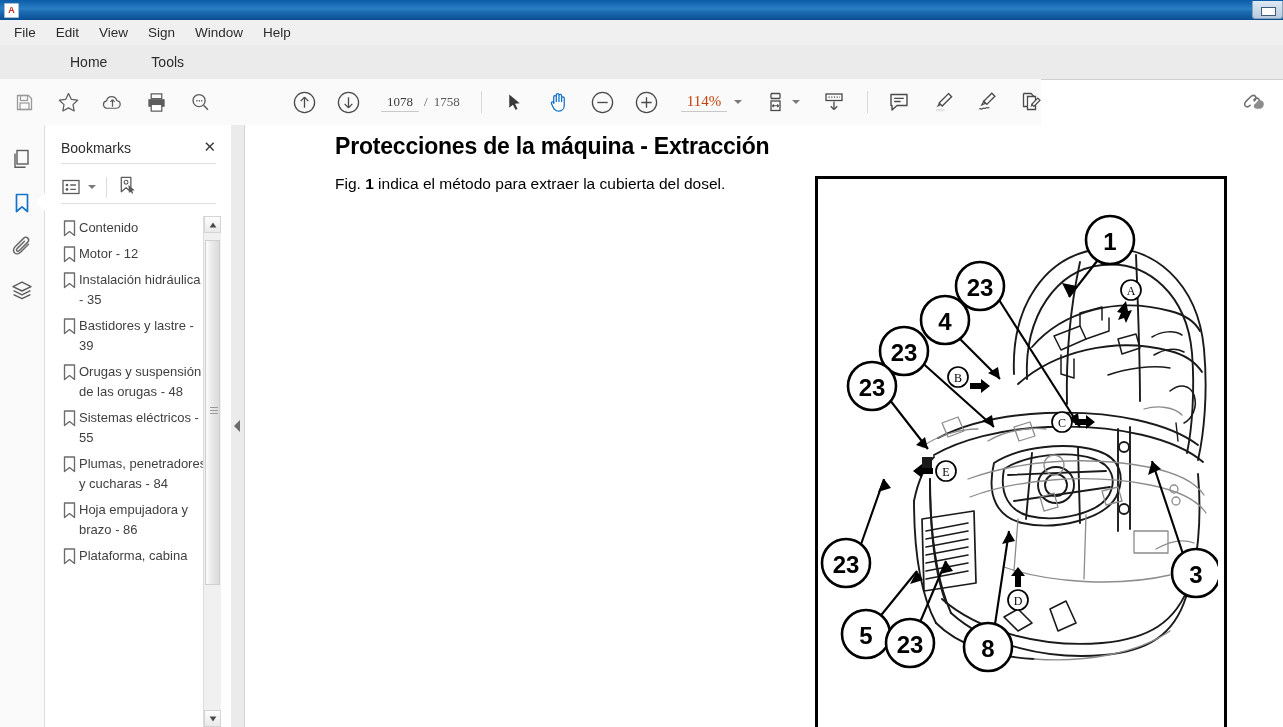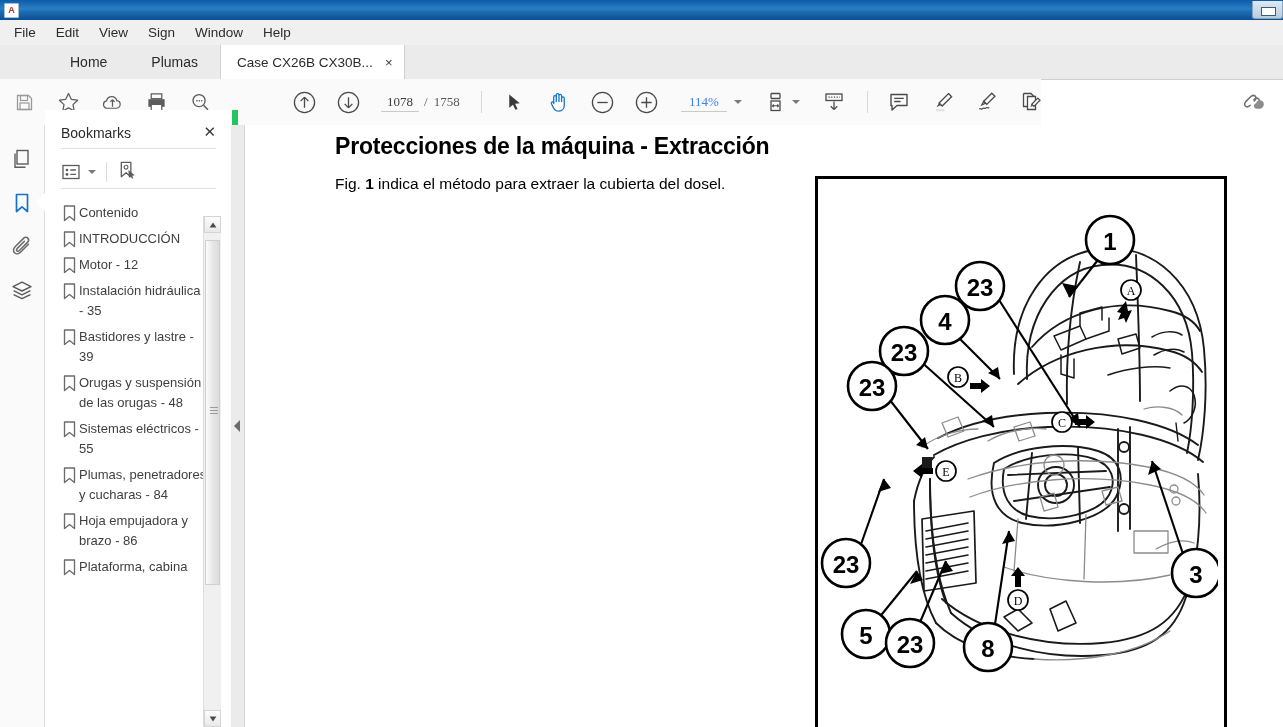--- a/index.html
+++ b/index.html
@@ -90,21 +90,21 @@
   }
   .pagebox span{font-size:13px;color:#3c3c3c;font-family:"Liberation Serif",serif;}
   .pagetotal{
     position:absolute;top:13px;left:424px;height:19px;display:flex;align-items:center;
     font-size:13px;color:#5a5a5a;font-family:"Liberation Serif",serif;
   }
   .vsep{position:absolute;top:12px;width:1px;height:22px;background:#d8d8d8;}
   .zoomlevel{
     position:absolute;top:13px;left:681px;width:46px;height:19px;
     border-bottom:1px solid #c9c9c9;display:flex;align-items:center;justify-content:center;
-    font-size:13px;color:#3b82f6;font-family:"Liberation Serif",serif;
+    font-size:15px;color:#c2410c;font-family:"Liberation Serif",serif;
   }
   .caret{
     width:0;height:0;border-left:4px solid transparent;border-right:4px solid transparent;
     border-top:4.5px solid #7a7a7a;
   }
 
   
   .rail{
     position:absolute;left:0;top:125px;width:44px;height:602px;
     background:#fafafa;border-right:1px solid #dedede;
@@ -114,22 +114,22 @@
     display:flex;align-items:center;justify-content:center;
   }
   .railactive::after{
     content:"";position:absolute;right:-9px;top:4px;
     width:0;height:0;border-top:9px solid transparent;border-bottom:9px solid transparent;
     border-right:9px solid #ffffff;
   }
 
   
   .bmpanel{
-    position:absolute;left:45px;top:110px;width:187px;height:602px;
-    background:#ffffff;border-right:6px solid #22c55e;
+    position:absolute;left:45px;top:125px;width:187px;height:602px;
+    background:#ffffff;border-right:1px solid #22c55e;
   }
   .bmheader{
     position:absolute;left:0;top:8px;width:187px;height:30px;
     display:flex;align-items:center;
   }
   .bmtitle{font-size:14px;color:#2b2b2b;margin-left:16px;}
   .bmclose{
     position:absolute;right:16px;top:6px;font-size:15px;color:#3a3a3a;
     line-height:1;cursor:pointer;
   }
@@ -220,25 +220,21 @@
     <div class="menuitem">File</div>
     <div class="menuitem">Edit</div>
     <div class="menuitem">View</div>
     <div class="menuitem">Sign</div>
     <div class="menuitem">Window</div>
     <div class="menuitem">Help</div>
   </div>
 
   <div class="tabstrip">
     <div class="toptab">Home</div>
-    <div class="toptab">Plumas</div>
-    <div class="doctab">
-      <span class="dt-label">Case CX26B CX30B...</span>
-      <span class="dt-close">×</span>
-    </div>
+    <div class="toptab">Tools</div>
     <div class="helpbtn">
       <svg width="20" height="20" viewBox="0 0 20 20">
         <circle cx="10" cy="10" r="8.5" fill="none" stroke="#6b6b6b" stroke-width="1.2"></circle>
         <text x="10" y="14" font-size="11" fill="#6b6b6b" text-anchor="middle" font-family="Liberation Sans, sans-serif">?</text>
       </svg>
     </div>
   </div>
 
   <div class="toolbar">
 
@@ -454,28 +450,20 @@
     <div class="bmrule" style="top:78px"></div>
 
     <div class="bmlist">
       <div class="bmitem">
         <span class="bmicon">
           <svg width="13" height="17" viewBox="0 0 13 17">
               <path d="M1.5 1h10v14.5l-5-4-5 4z" fill="none" stroke="#6b6b6b" stroke-width="1.35" stroke-linejoin="round"></path>
             </svg>
         </span>
         <span class="bmlabel">Contenido</span>
-      </div>
-      <div class="bmitem">
-        <span class="bmicon">
-          <svg width="13" height="17" viewBox="0 0 13 17">
-              <path d="M1.5 1h10v14.5l-5-4-5 4z" fill="none" stroke="#6b6b6b" stroke-width="1.35" stroke-linejoin="round"></path>
-            </svg>
-        </span>
-        <span class="bmlabel">INTRODUCCIÓN</span>
       </div>
       <div class="bmitem">
         <span class="bmicon">
           <svg width="13" height="17" viewBox="0 0 13 17">
               <path d="M1.5 1h10v14.5l-5-4-5 4z" fill="none" stroke="#6b6b6b" stroke-width="1.35" stroke-linejoin="round"></path>
             </svg>
         </span>
         <span class="bmlabel">Motor - 12</span>
       </div>
       <div class="bmitem">

